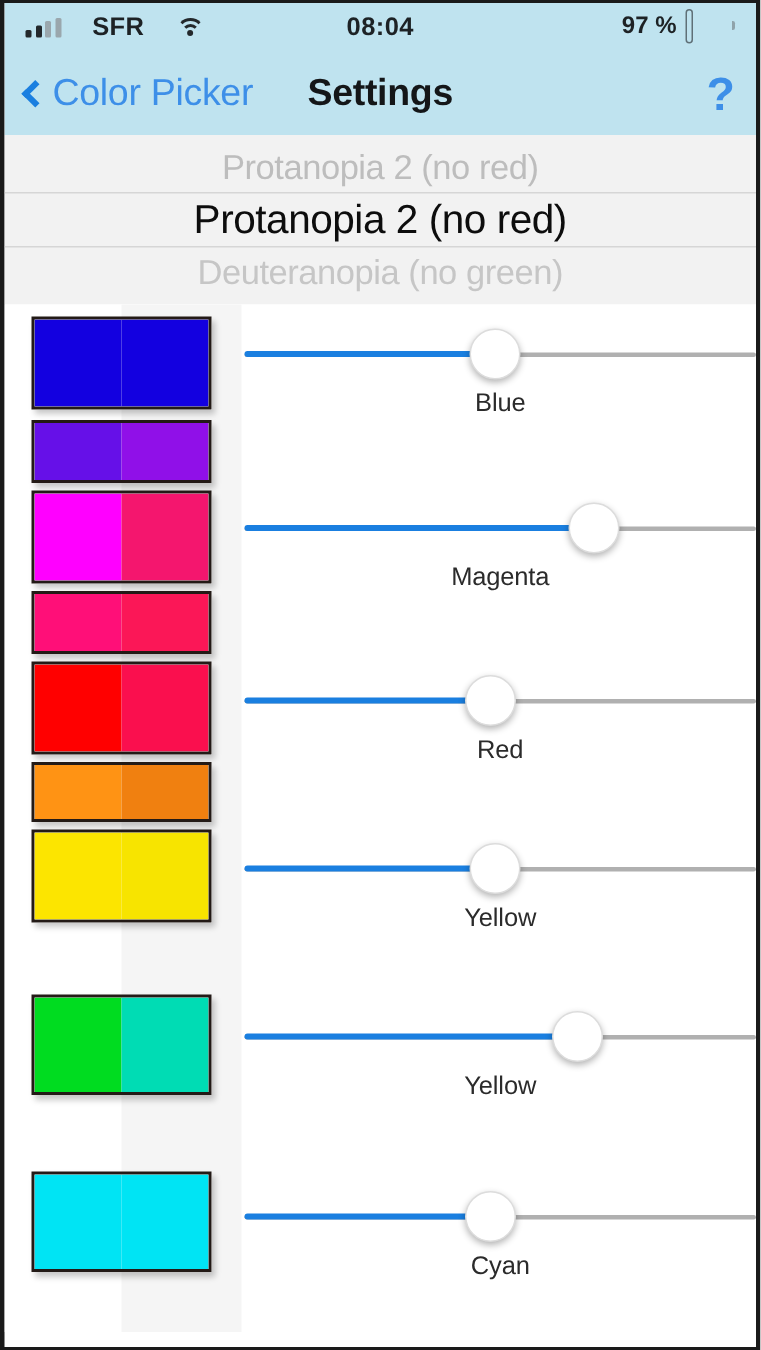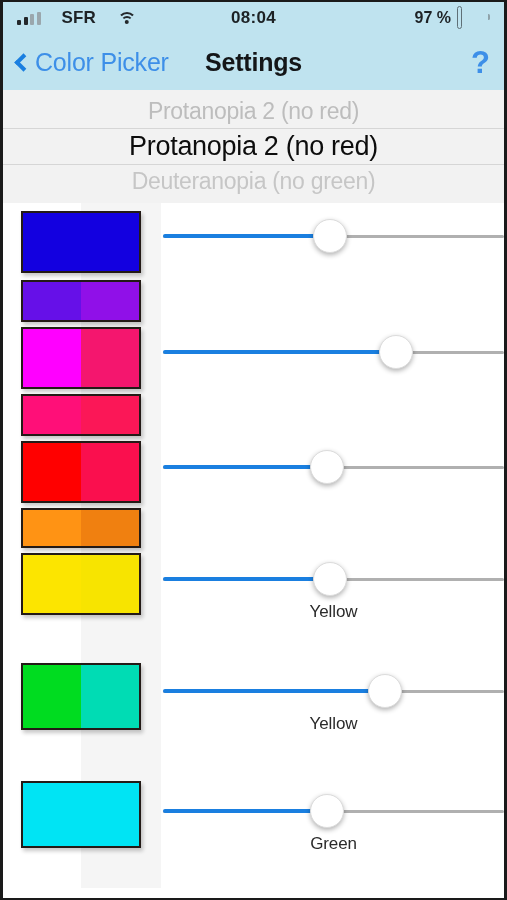--- a/index.html
+++ b/index.html
@@ -232,34 +232,37 @@
           <div class="half" style="background: rgb(0, 228, 244);"></div>
         </div>
       </div>
     <div id="sliders">
         <div class="slider-row" style="top: 18px;">
           <div class="track">
             <div class="track-bg"></div>
             <div class="track-fill" style="width: 49%; background: rgb(26, 127, 224);"></div>
             <div class="thumb" style="left: 49%;"></div>
           </div>
+          <div class="slider-label">Blue</div>
         </div>
         <div class="slider-row" style="top: 134px;">
           <div class="track">
             <div class="track-bg"></div>
             <div class="track-fill" style="width: 68%; background: rgb(26, 127, 224);"></div>
             <div class="thumb" style="left: 68%;"></div>
           </div>
+          <div class="slider-label">Magenta</div>
         </div>
         <div class="slider-row" style="top: 249px;">
           <div class="track">
             <div class="track-bg"></div>
             <div class="track-fill" style="width: 48%; background: rgb(26, 127, 224);"></div>
             <div class="thumb" style="left: 48%;"></div>
           </div>
+          <div class="slider-label">Red</div>
         </div>
         <div class="slider-row" style="top: 361px;">
           <div class="track">
             <div class="track-bg"></div>
             <div class="track-fill" style="width: 49%; background: rgb(26, 127, 224);"></div>
             <div class="thumb" style="left: 49%;"></div>
           </div>
           <div class="slider-label">Yellow</div>
         </div>
         <div class="slider-row" style="top: 473px;">
@@ -269,18 +272,18 @@
             <div class="thumb" style="left: 65%;"></div>
           </div>
           <div class="slider-label">Yellow</div>
         </div>
         <div class="slider-row" style="top: 593px;">
           <div class="track">
             <div class="track-bg"></div>
             <div class="track-fill" style="width: 48%; background: rgb(26, 127, 224);"></div>
             <div class="thumb" style="left: 48%;"></div>
           </div>
-          <div class="slider-label">Green</div>
+          <div class="slider-label">Cyan</div>
         </div>
       </div>
   </div>
 
 </div>
 
 </body></html>

